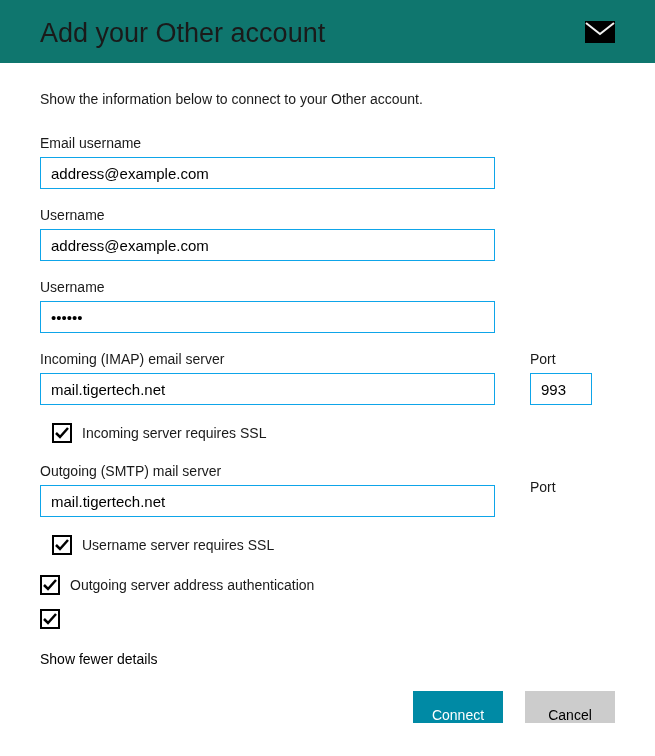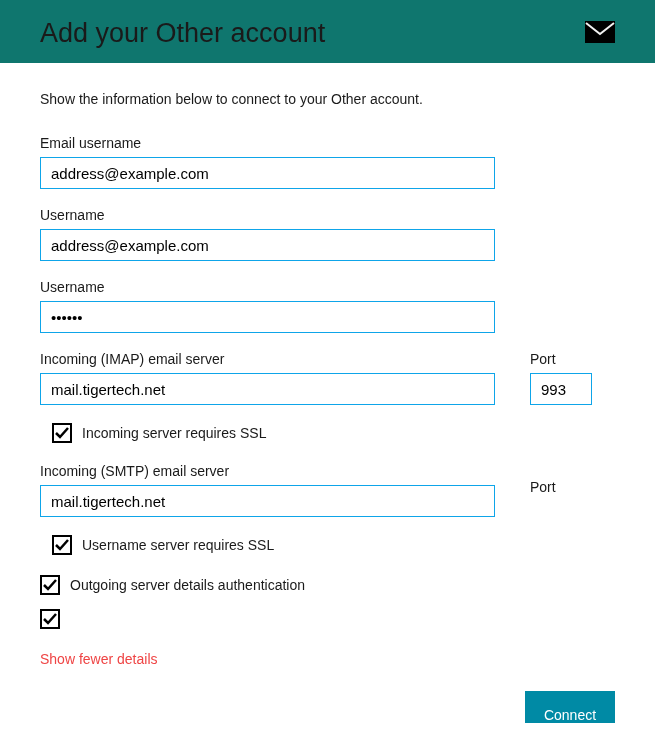--- a/index.html
+++ b/index.html
@@ -96,21 +96,21 @@
     }
     .checkbox-box svg {
       width: 14px;
       height: 14px;
     }
     .checkbox-label {
       font-size: 14px;
       color: #1a1a1a;
     }
     .link {
-      color: #ef4444;
+      color: #000000;
       font-size: 14px;
       text-decoration: none;
       cursor: pointer;
       display: inline-block;
       margin-top: 8px;
     }
     .button-row {
       display: flex;
       justify-content: flex-end;
       gap: 22px;
@@ -180,21 +180,21 @@
     <span class="checkbox-box">
       <svg viewBox="0 0 14 14">
           <polyline points="1,7 5,11 13,2" fill="none" stroke="#000" stroke-width="2.5"></polyline>
         </svg>
     </span>
     <span class="checkbox-label">Incoming server requires SSL</span>
   </div>
 
   <div class="row">
     <div class="field main-col">
-      <label class="field-label">Incoming (SMTP) email server</label>
+      <label class="field-label">Outgoing (SMTP) mail server</label>
       <input type="text" class="field-input" value="mail.tigertech.net" style="">
     </div>
     <div class="field">
       <label class="field-label">Port</label>
     </div>
   </div>
 
   <div class="checkbox-row first-after-row">
     <span class="checkbox-box">
       <svg viewBox="0 0 14 14">
@@ -203,29 +203,30 @@
     </span>
     <span class="checkbox-label">Username server requires SSL</span>
   </div>
 
   <div class="checkbox-row">
     <span class="checkbox-box">
       <svg viewBox="0 0 14 14">
           <polyline points="1,7 5,11 13,2" fill="none" stroke="#000" stroke-width="2.5"></polyline>
         </svg>
     </span>
-    <span class="checkbox-label">Outgoing server details authentication</span>
+    <span class="checkbox-label">Outgoing server address authentication</span>
   </div>
 
   <div class="checkbox-row">
     <span class="checkbox-box">
       <svg viewBox="0 0 14 14">
           <polyline points="1,7 5,11 13,2" fill="none" stroke="#000" stroke-width="2.5"></polyline>
         </svg>
     </span>
   </div>
 
   <a class="link">Show fewer details</a>
 
   <div class="button-row">
     <button class="btn btn-primary">Connect</button>
+    <button class="btn btn-secondary">Cancel</button>
   </div>
 </div>
 
 </body></html>

